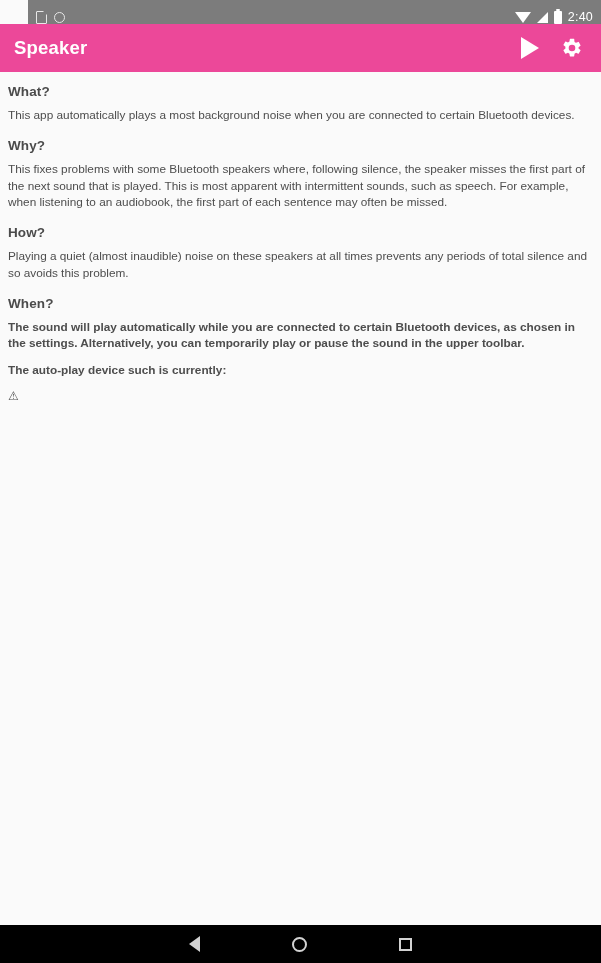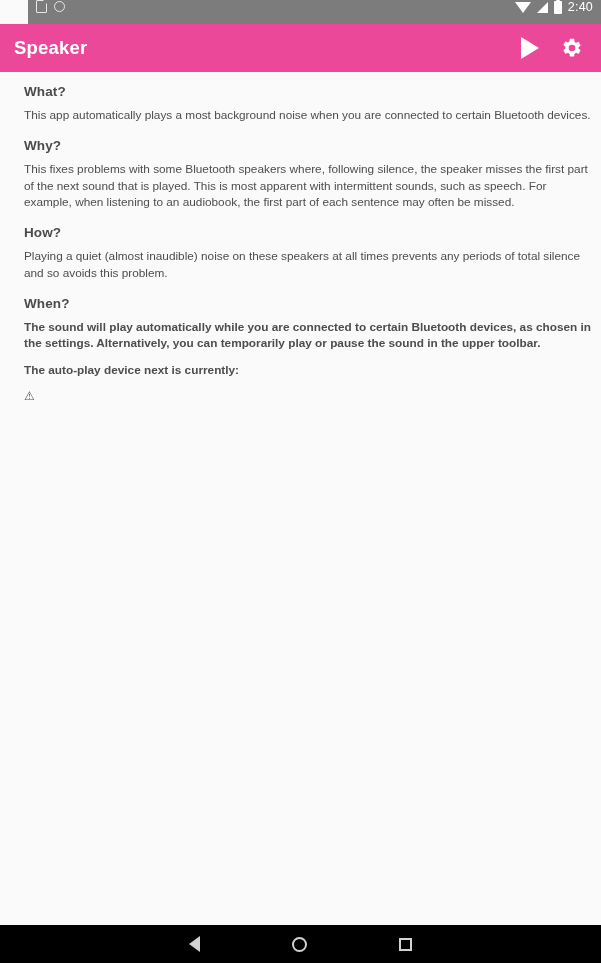--- a/index.html
+++ b/index.html
@@ -21,21 +21,21 @@
     flex-direction: column;
     background: #fafafa;
   }
 
   
   .status-bar {
     height: 24px;
     background: #7c7c7c;
     color: #ffffff;
     display: flex;
-    align-items: flex-start;
+    align-items: flex-end;
     padding: 0 8px;
     font-size: 12px;
     flex: 0 0 auto;
     margin-left: 28px;
   }
   .status-left {
     display: flex;
     align-items: center;
     gap: 7px;
   }
@@ -142,21 +142,21 @@
   .gear-icon {
     width: 22px;
     height: 22px;
     cursor: pointer;
   }
 
   
   .content {
     flex: 1 1 auto;
     background: #fafafa;
-    padding: 10px 8px 0 24px;
+    padding: 10px 8px 0 8px;
     overflow: hidden;
   }
   h2.section-title {
     font-size: 13.5px;
     font-weight: bold;
     color: #4b4b4b;
     margin: 12px 0 8px 0;
     letter-spacing: 0.1px;
   }
   h2.section-title.first {
@@ -258,21 +258,21 @@
 
     <h2 class="section-title">Why?</h2>
     <p class="body-text">This fixes problems with some Bluetooth speakers where, following silence, the speaker misses the first part of the next sound that is played. This is most apparent with intermittent sounds, such as speech. For example, when listening to an audiobook, the first part of each sentence may often be missed.</p>
 
     <h2 class="section-title">How?</h2>
     <p class="body-text">Playing a quiet (almost inaudible) noise on these speakers at all times prevents any periods of total silence and so avoids this problem.</p>
 
     <h2 class="section-title">When?</h2>
     <p class="body-text tight">The sound will play automatically while you are connected to certain Bluetooth devices, as chosen in the settings. Alternatively, you can temporarily play or pause the sound in the upper toolbar.</p>
 
-    <p class="body-text tight">The auto-play device next is currently:</p>
+    <p class="body-text tight">The auto-play device such is currently:</p>
 
     <div class="device-list-line">
       <span class="warn-icon">⚠</span>
     </div>
 
   </div>
 
   <div class="nav-bar">
     <span class="nav-back"></span>
     <span class="nav-home"></span>

